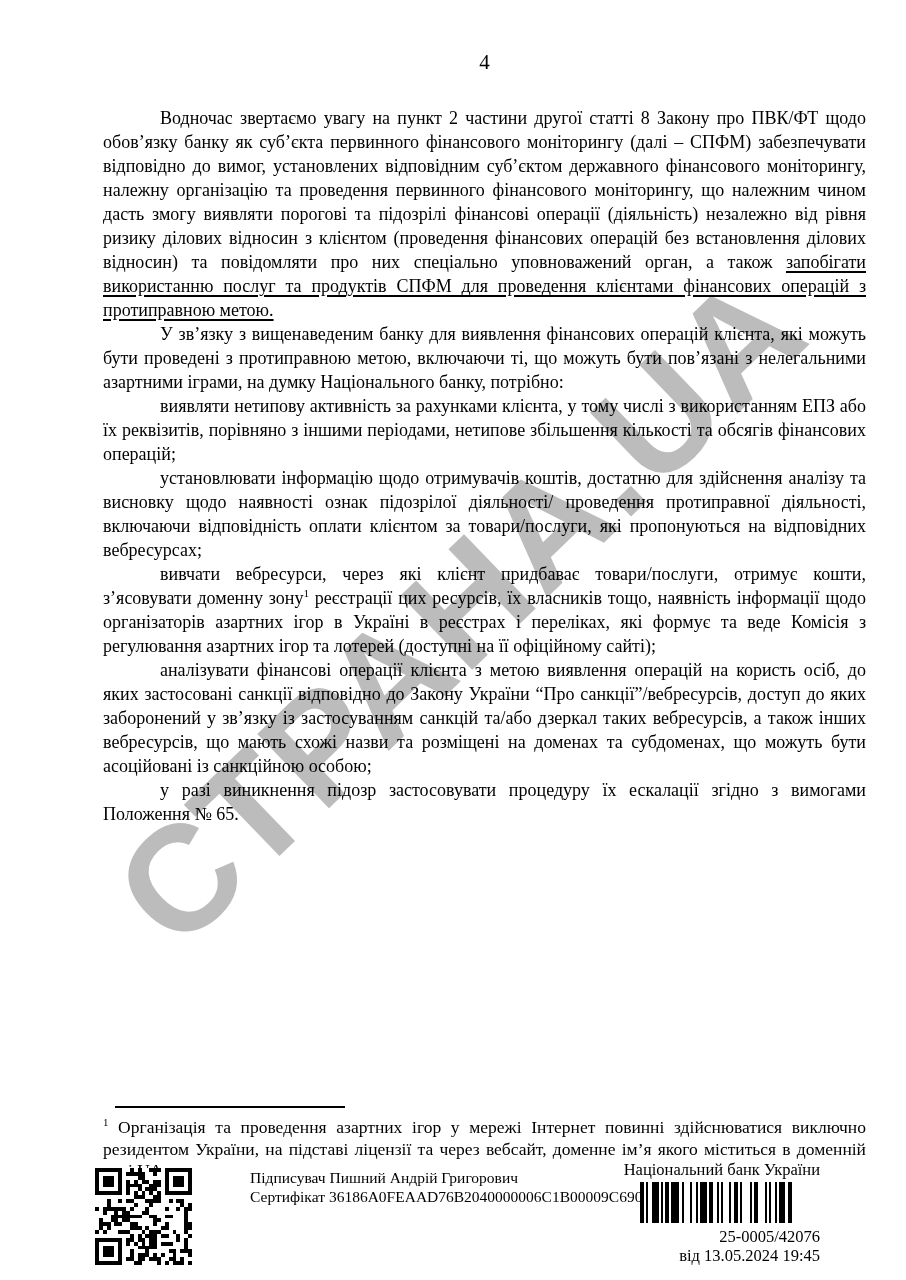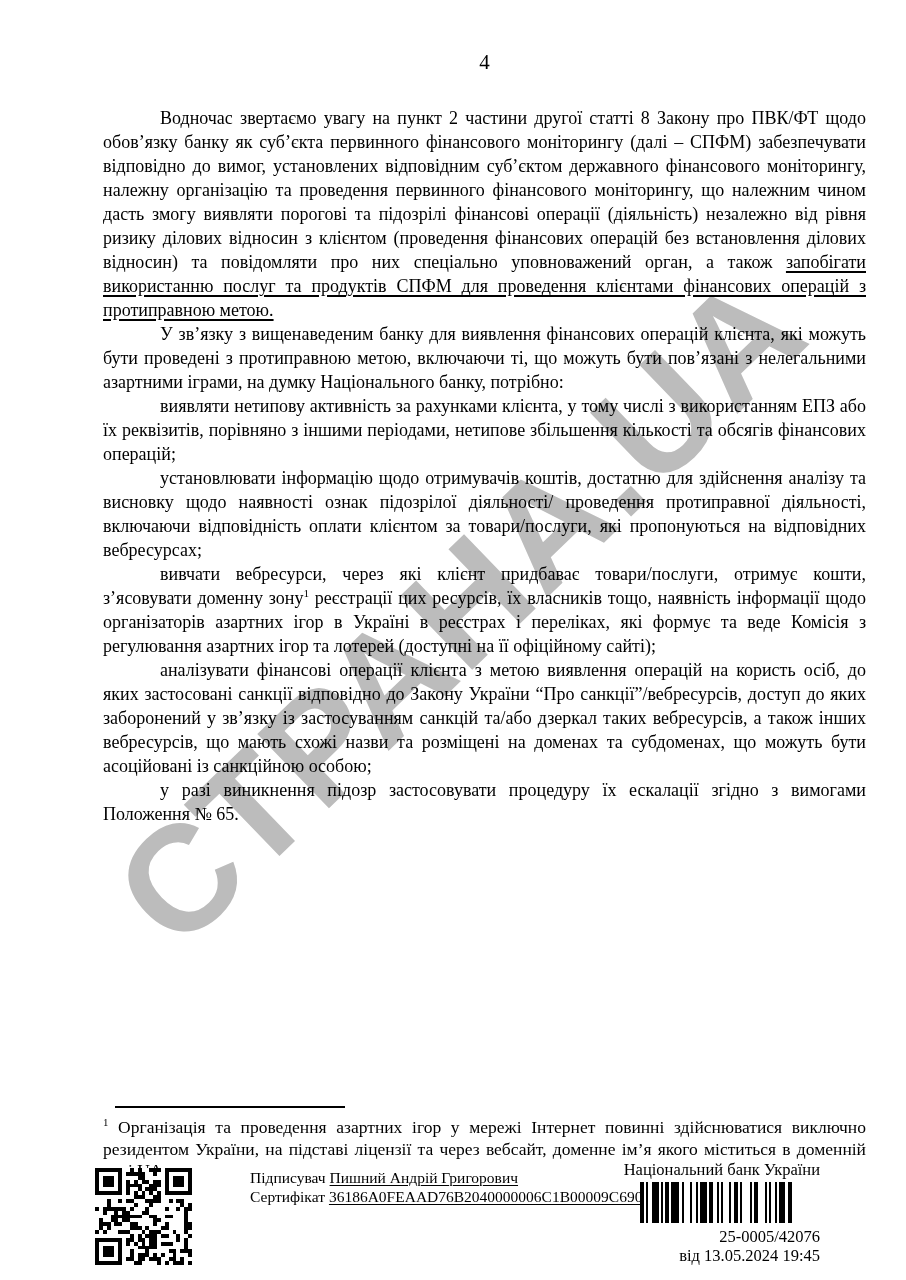--- a/index.html
+++ b/index.html
@@ -59,21 +59,21 @@
   .qr { top: 1168px; left: 95px; width: 97px; height: 97px; }
   .qr svg { width: 100%; height: 100%; shape-rendering: crispEdges; }
   .sig {
     top: 1166px; left: 250px; width: 395px;
     font-size: 15.5px;
     line-height: 17px;
   }
   .sig-system { margin-bottom: 10px; }
   .sig-line { margin-top: 2.5px; }
   .sig-line .lbl { margin-right: 4px; }
-  .u-sig { text-decoration: underline; text-underline-offset: 2px; }
+  .u-sig { text-underline-offset: 2px; }
   .stamp {
     top: 1160px; left: 616px; width: 204px;
     text-align: right;
     font-size: 16.5px;
     line-height: 19px;
   }
   .barcode {
     height: 41px;
     width: 156px;
     margin: 3px auto 4px auto;

